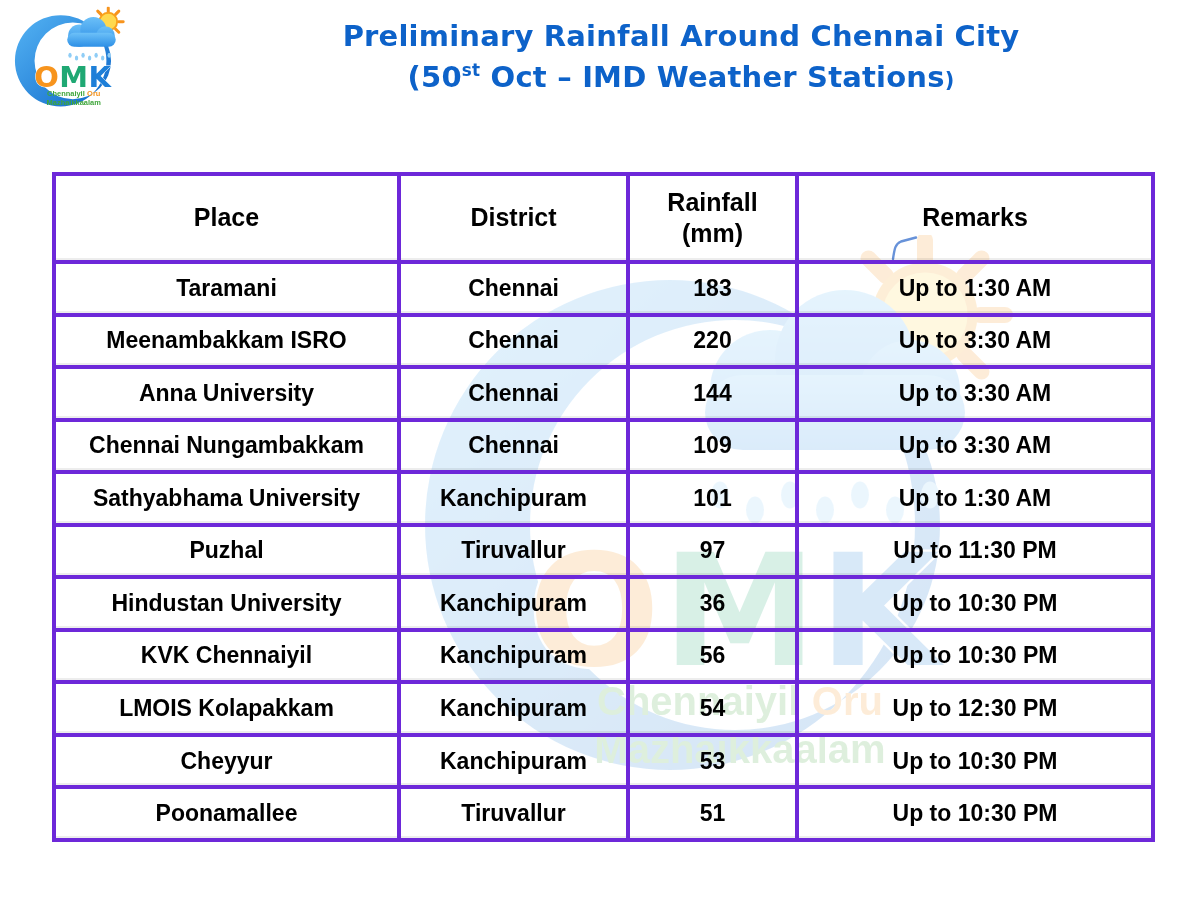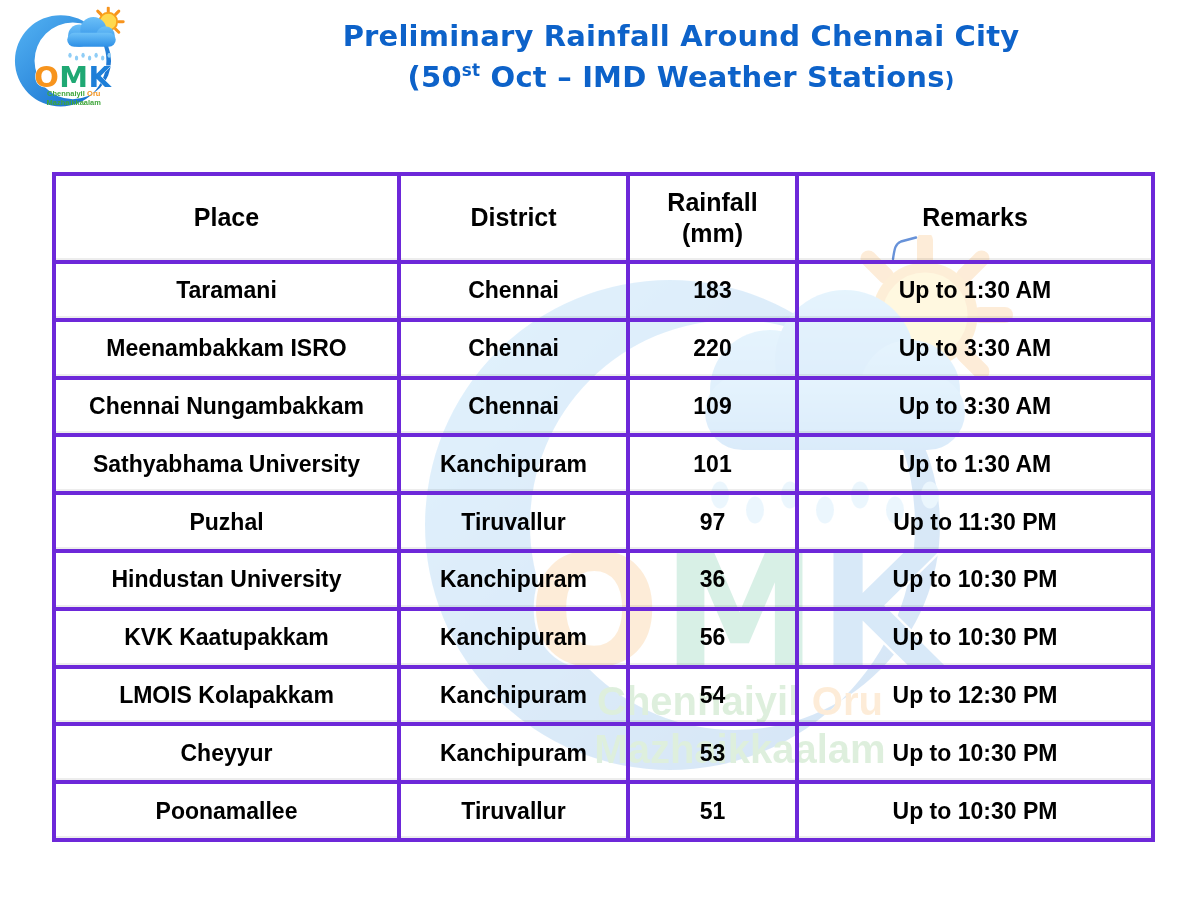--- a/index.html
+++ b/index.html
@@ -140,20 +140,26 @@
     <td>183</td>
     <td>Up to 1:30 AM</td>
   </tr>
         <tr>
     <td>Meenambakkam ISRO</td>
     <td>Chennai</td>
     <td>220</td>
     <td>Up to 3:30 AM</td>
   </tr>
         <tr>
+    <td>Anna University</td>
+    <td>Chennai</td>
+    <td>144</td>
+    <td>Up to 3:30 AM</td>
+  </tr>
+        <tr>
     <td>Chennai Nungambakkam</td>
     <td>Chennai</td>
     <td>109</td>
     <td>Up to 3:30 AM</td>
   </tr>
         <tr>
     <td>Sathyabhama University</td>
     <td>Kanchipuram</td>
     <td>101</td>
     <td>Up to 1:30 AM</td>
@@ -164,21 +170,21 @@
     <td>97</td>
     <td>Up to 11:30 PM</td>
   </tr>
         <tr>
     <td>Hindustan University</td>
     <td>Kanchipuram</td>
     <td>36</td>
     <td>Up to 10:30 PM</td>
   </tr>
         <tr>
-    <td>KVK Kaatupakkam</td>
+    <td>KVK Chennaiyil</td>
     <td>Kanchipuram</td>
     <td>56</td>
     <td>Up to 10:30 PM</td>
   </tr>
         <tr>
     <td>LMOIS Kolapakkam</td>
     <td>Kanchipuram</td>
     <td>54</td>
     <td>Up to 12:30 PM</td>
   </tr>

